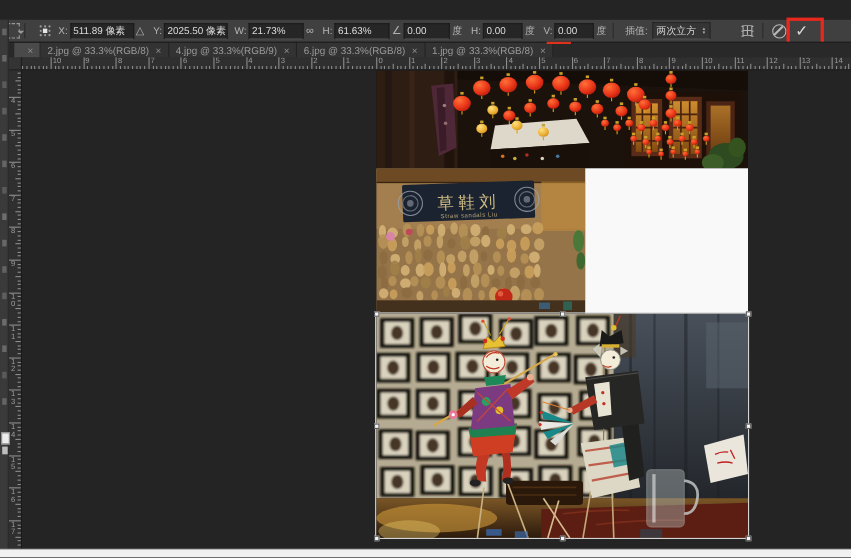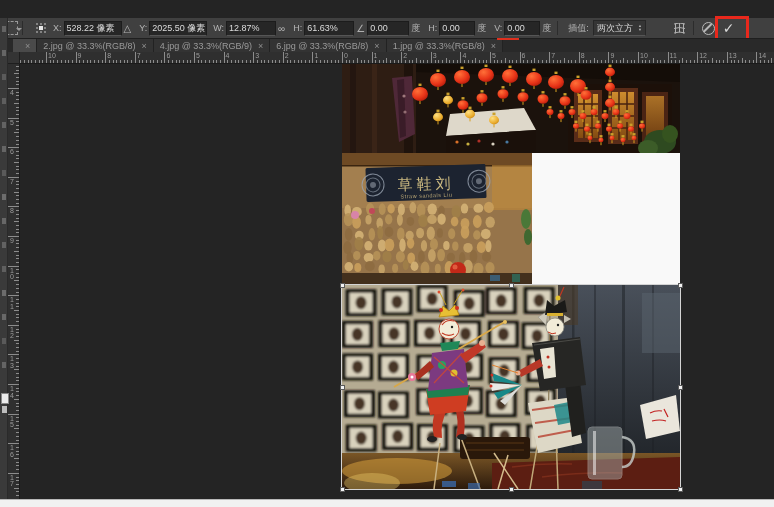--- a/index.html
+++ b/index.html
@@ -89,26 +89,26 @@
         <i></i>
         <i></i>
         <i></i>
         <i class="c"></i>
         <i></i>
         <i></i>
         <i></i>
         <i></i>
     </div>
     <span class="ob-label">X:</span>
-    <div class="ob-box" style="width:52px">528.22 像素</div>
+    <div class="ob-box" style="width:52px">511.89 像素</div>
     <span class="ob-icon">△</span>
     <span class="ob-label">Y:</span>
     <div class="ob-box" style="width:52px">2025.50 像素</div>
     <span class="ob-label">W:</span>
-    <div class="ob-box" style="width:44px">12.87%</div>
+    <div class="ob-box" style="width:44px">21.73%</div>
     <span class="ob-icon">∞</span>
     <span class="ob-label">H:</span>
     <div class="ob-box" style="width:44px">61.63%</div>
     <span class="ob-icon">∠</span>
     <div class="ob-box" style="width:36px">0.00</div>
     <span class="ob-unit">度</span>
     <span class="ob-label">H:</span>
     <div class="ob-box" style="width:30px">0.00</div>
     <span class="ob-unit">度</span>
     <span class="ob-label">V:</span>

